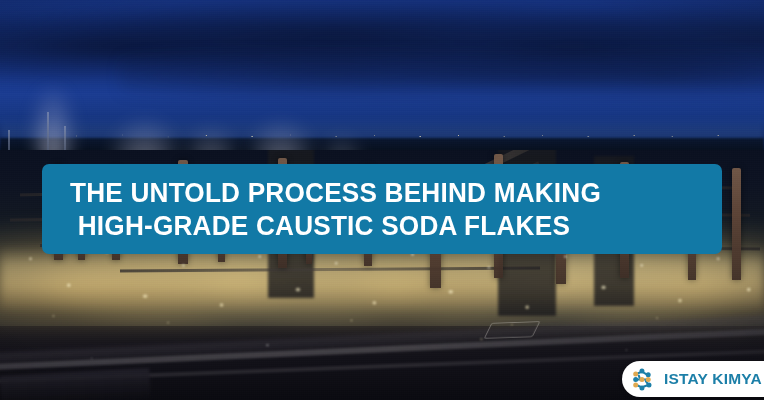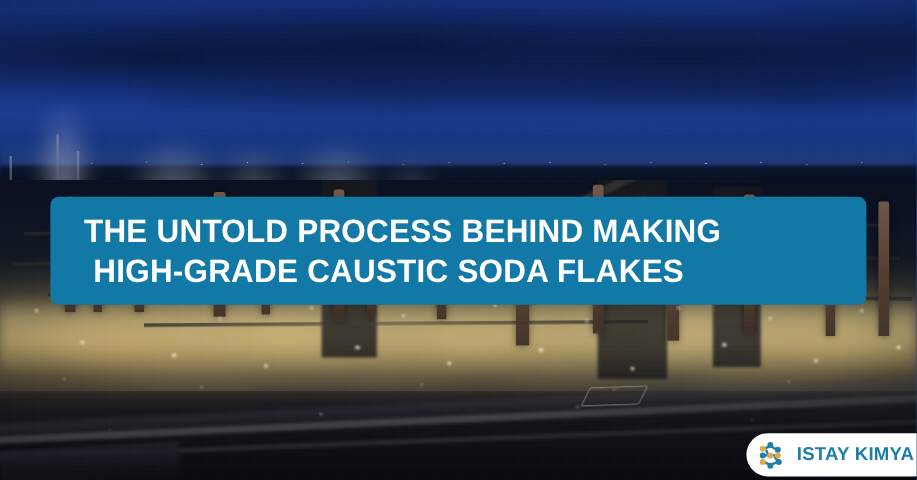--- a/index.html
+++ b/index.html
@@ -9,21 +9,21 @@
   }
   body {
     font-family: "Liberation Sans", sans-serif;
   }
 
   .hero {
     position: relative;
     width: 764px;
     height: 400px;
     overflow: hidden;
-    background: #3b82f6;
+    background: #f0abfc;
   }
 
   
   .photo {
     position: absolute;
     inset: 0;
     overflow: hidden;
   }
 
   

